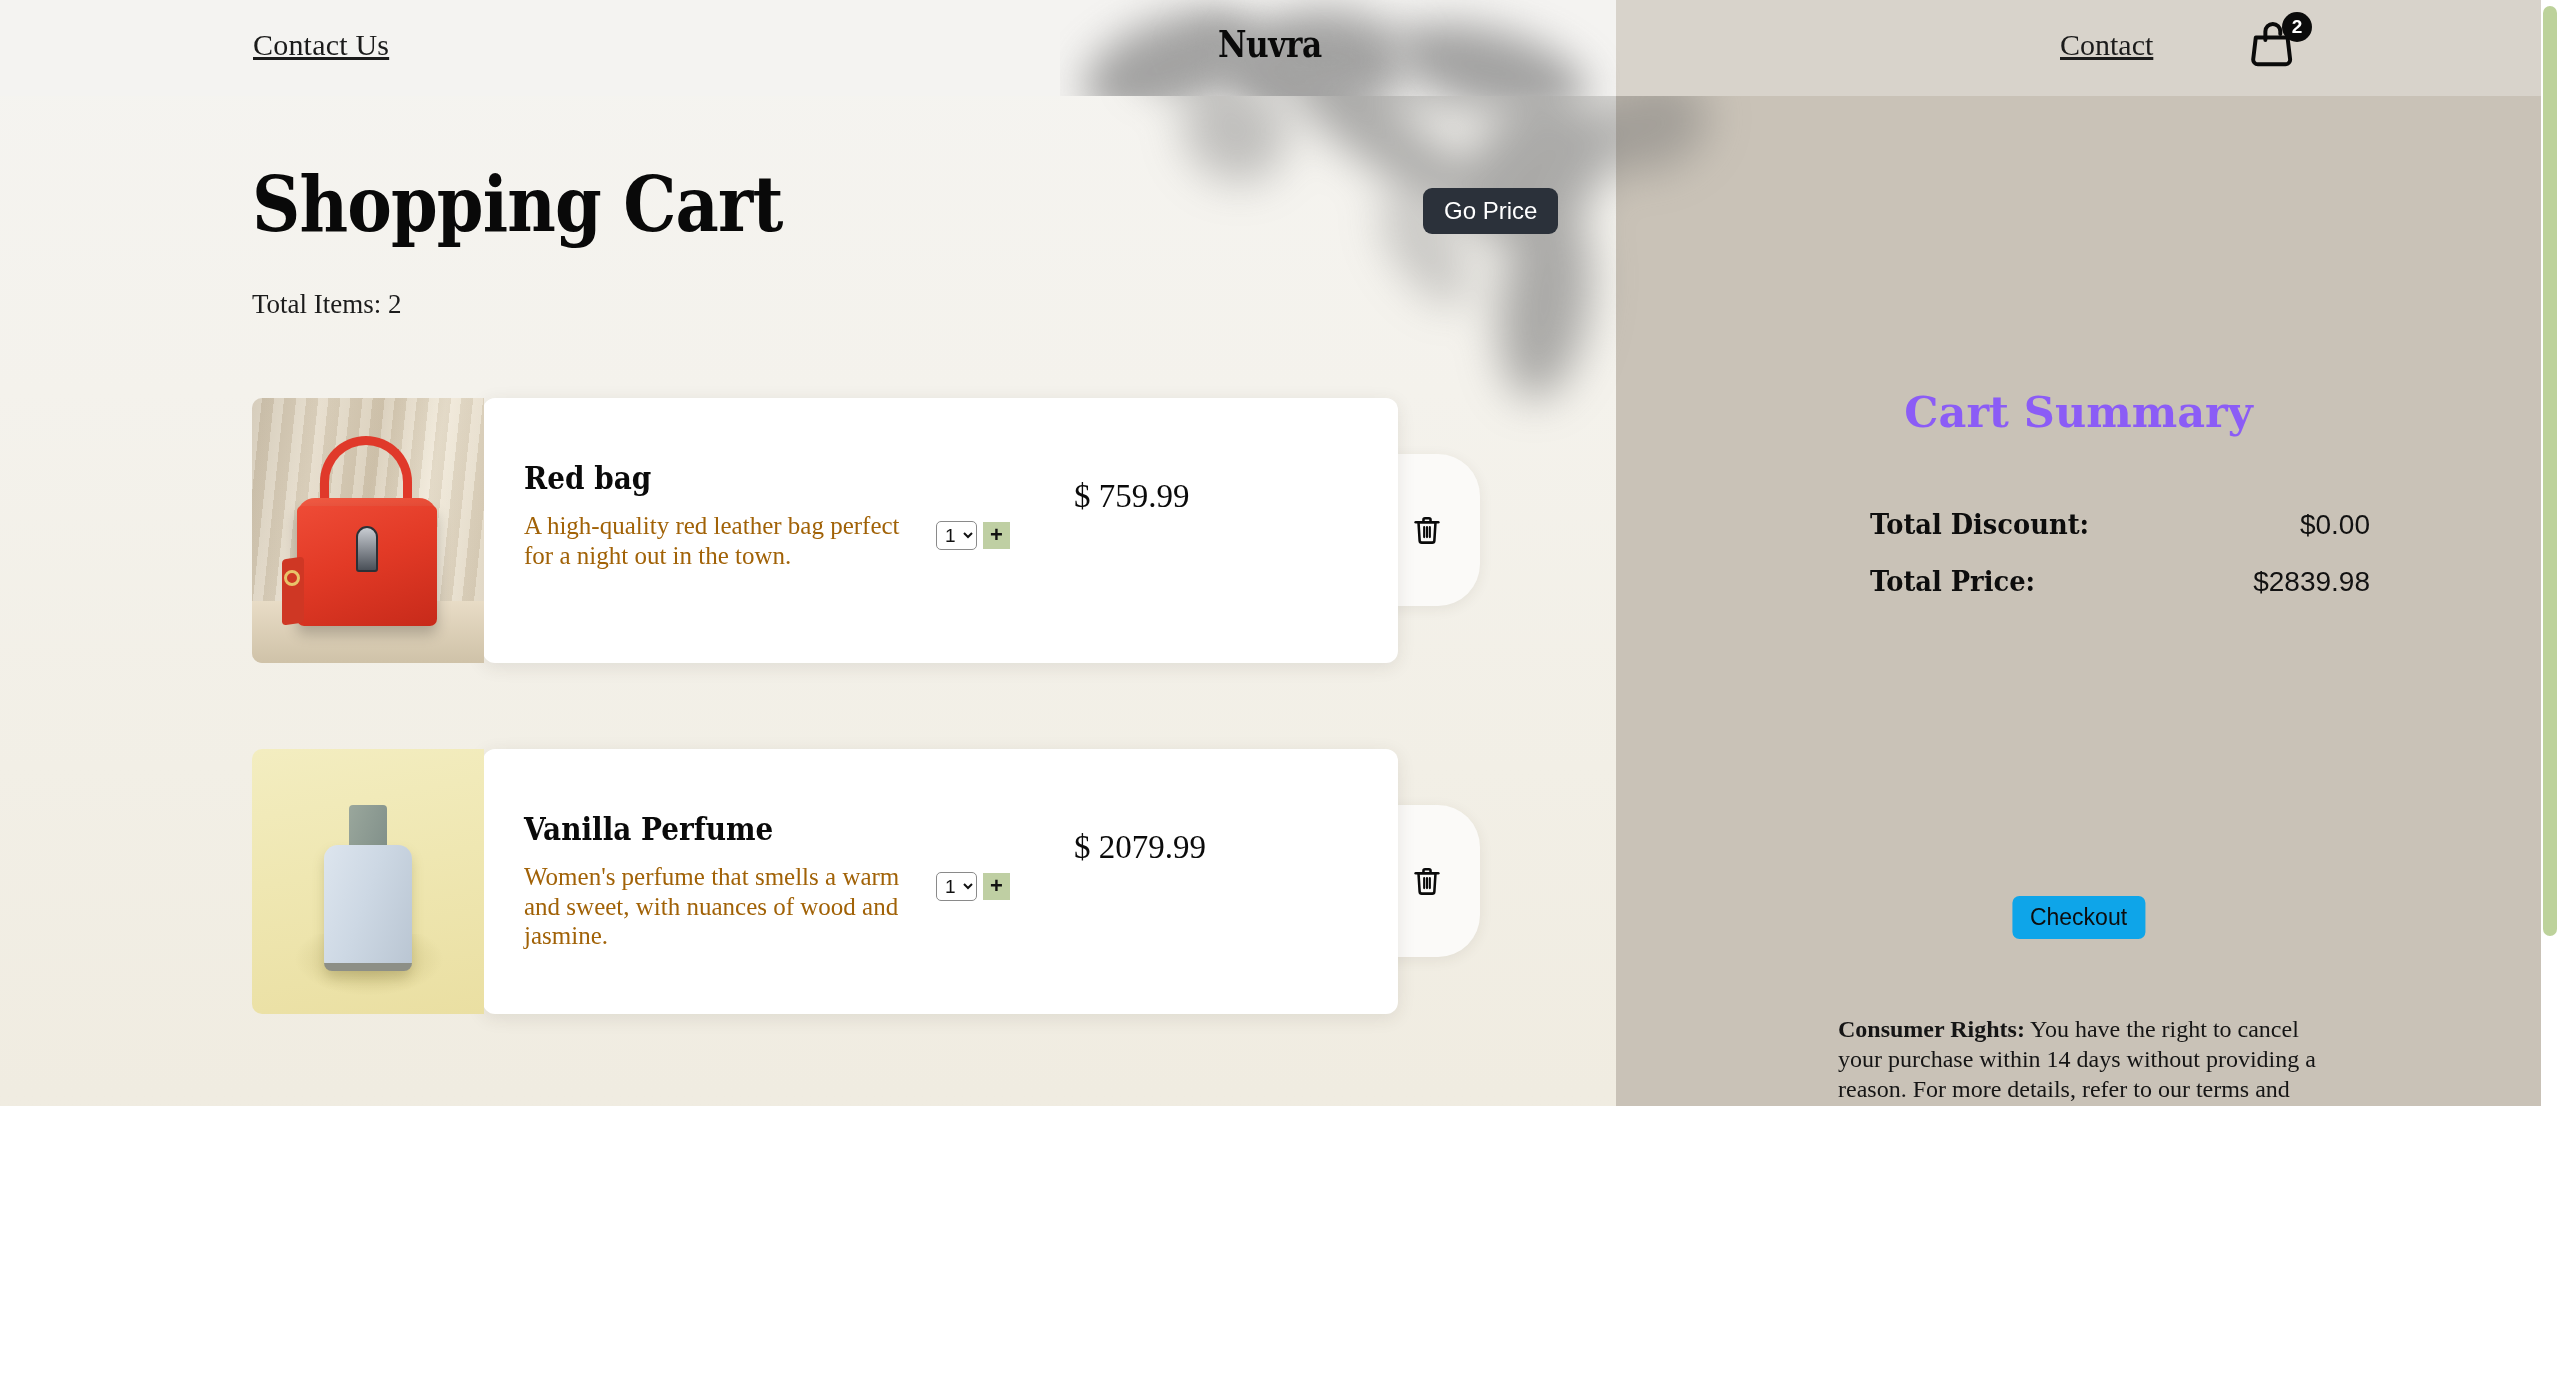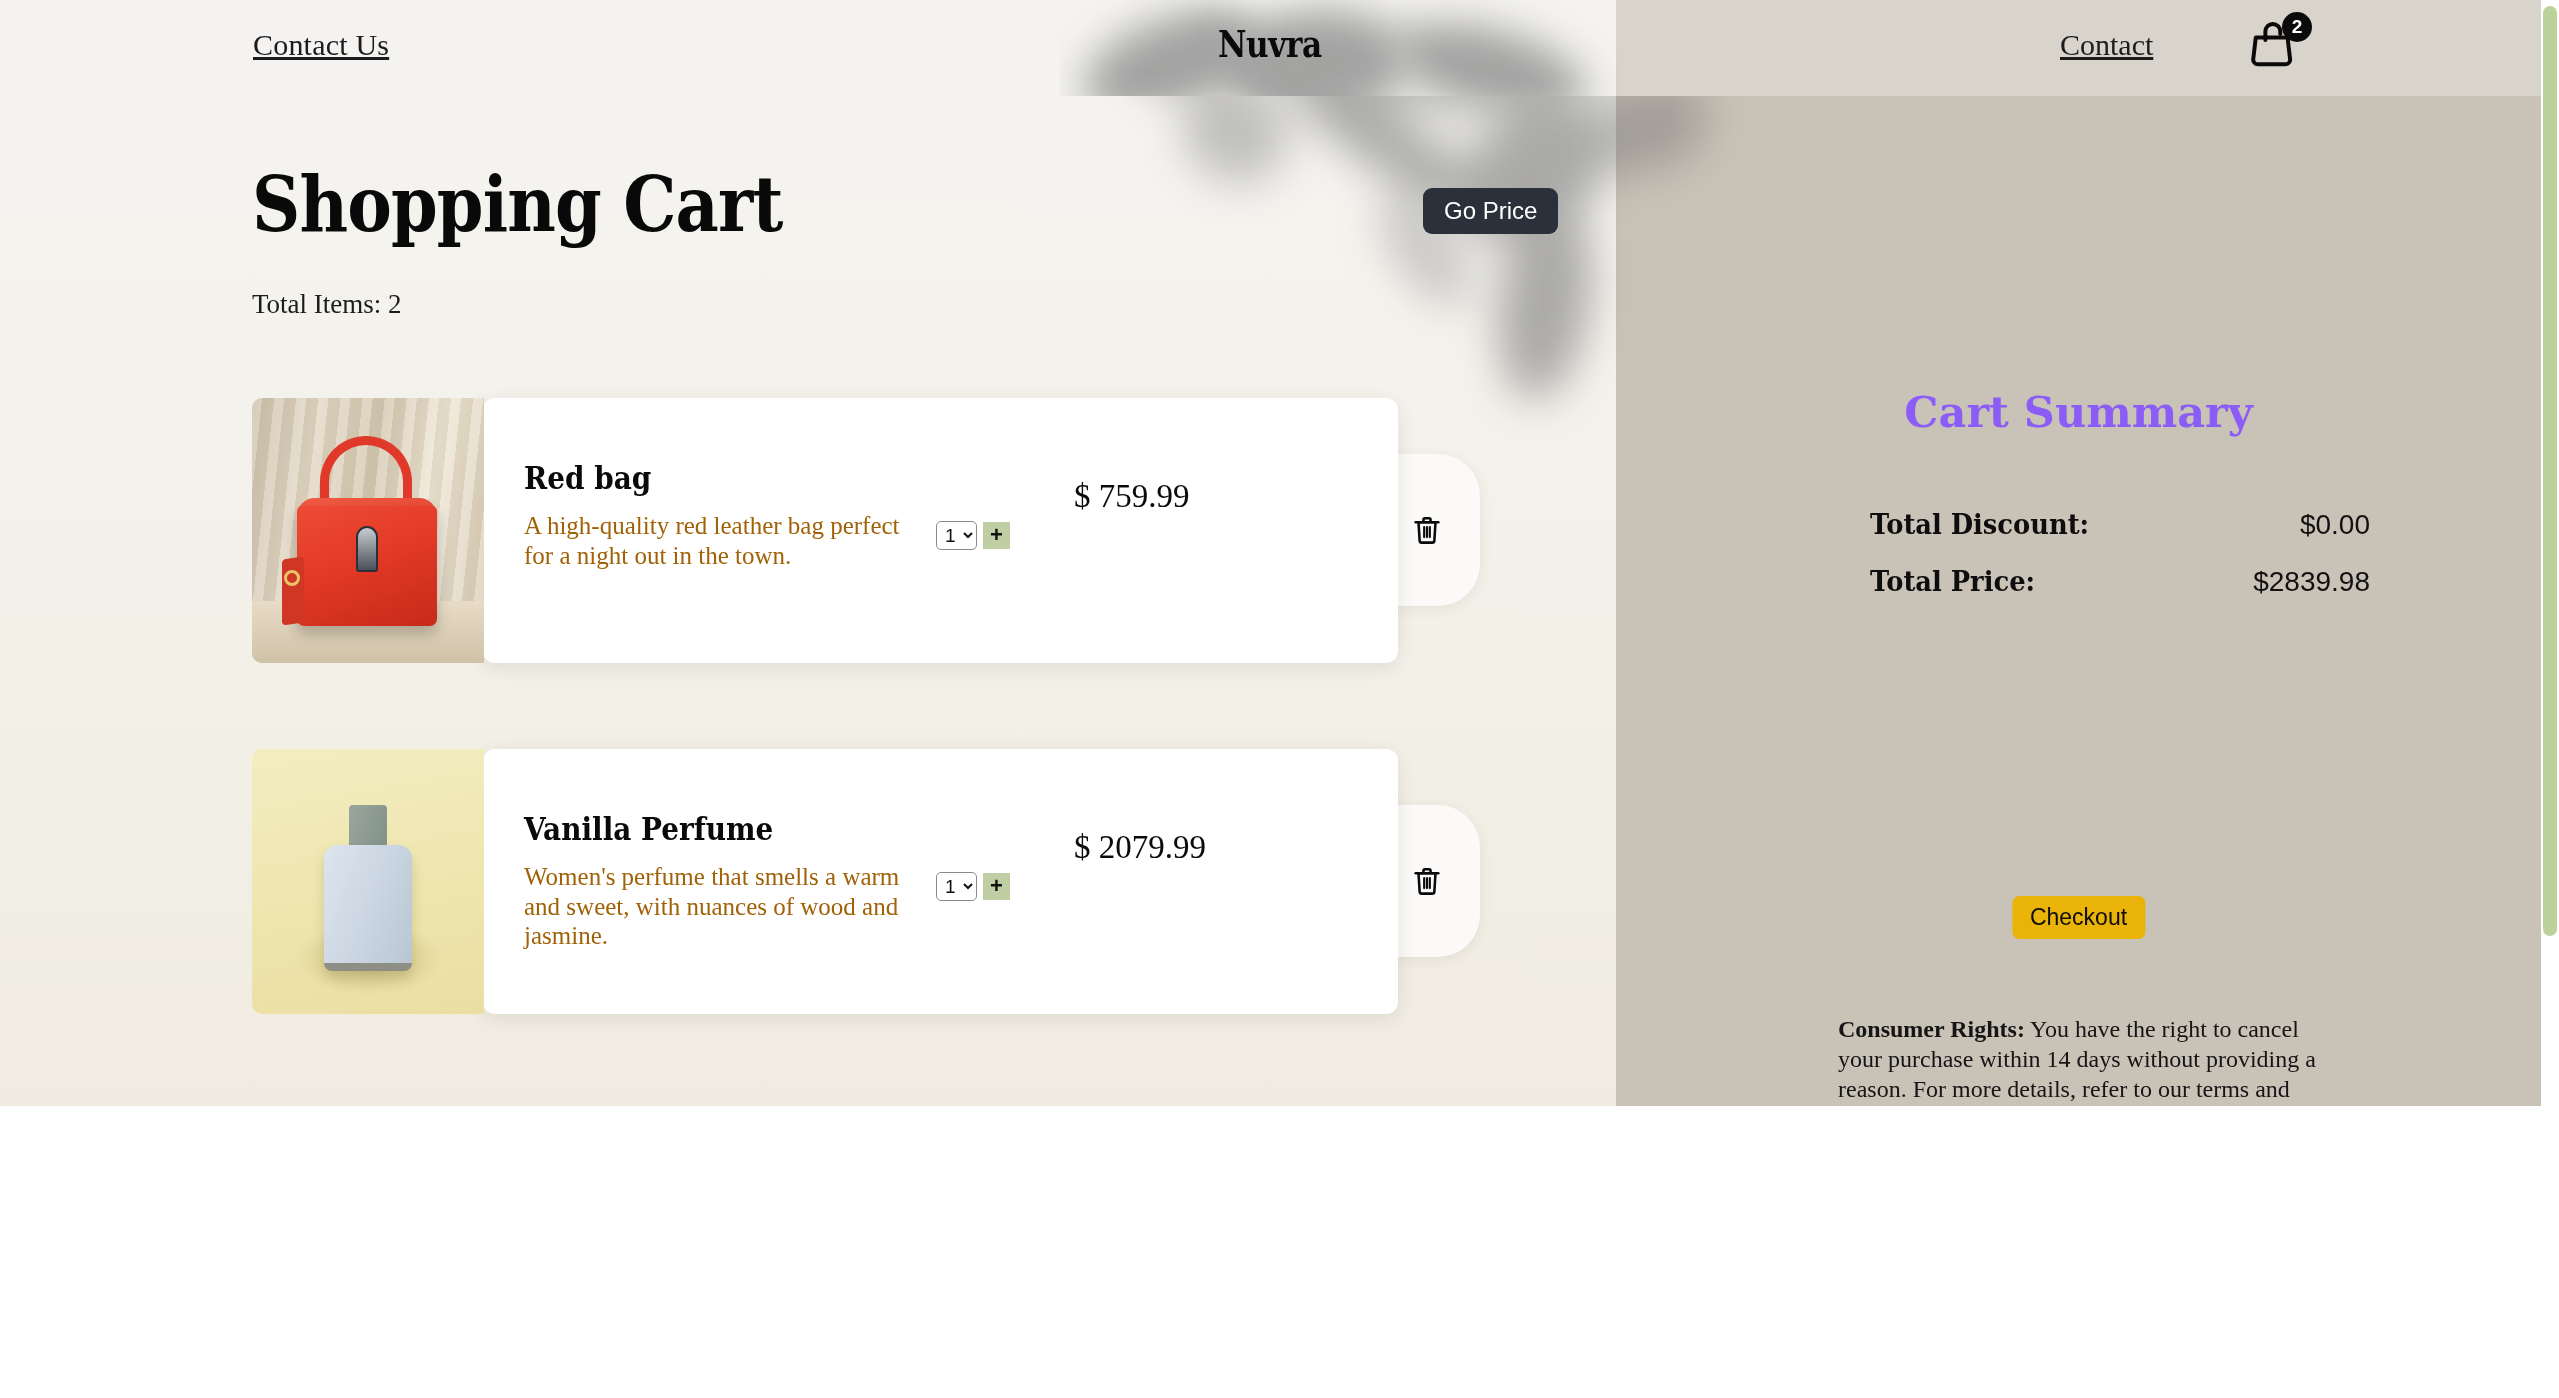--- a/index.html
+++ b/index.html
@@ -293,21 +293,21 @@
     font-size:28px; font-weight:700; color:#0d0d0d;
     transform:scaleX(.92); transform-origin:left center;
   }
   .srow-value {
     font-family:Liberation Sans, sans-serif;
     font-size:28px; color:#111;
   }
   .checkout-btn {
     position:absolute; left:50%; transform:translateX(-50%);
     top:800px;
-    background:#eab308; color:#0d0d0d;
+    background:#0ea5e9; color:#0d0d0d;
     font-family:"Liberation Sans", sans-serif;
     font-size:23px;
     border:none; border-radius:7px;
     padding:8px 18px;
     cursor:pointer;
   }
   .rights {
     position:absolute; left:222px; top:918px; width:510px;
     font-family:"Liberation Serif", serif;
     font-size:24px; line-height:1.26; color:#151515;

